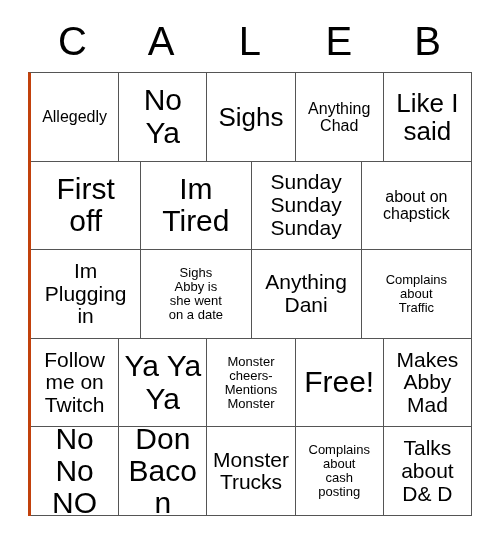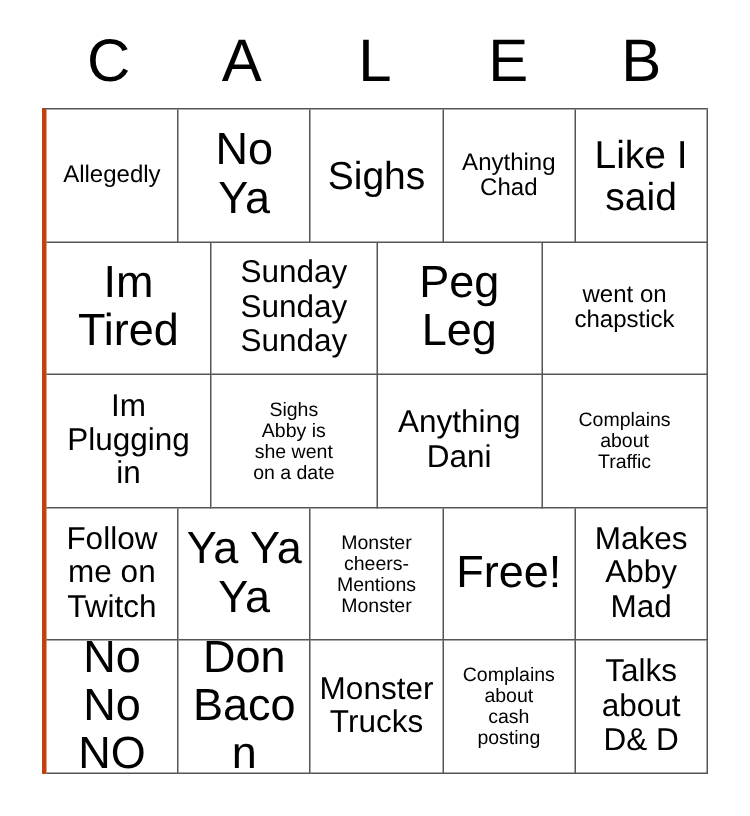--- a/index.html
+++ b/index.html
@@ -104,34 +104,34 @@
           <span class="cell-text fs-sm">Anything
 Chad</span>
         </div>
         <div class="cell">
           <span class="cell-text fs-lg">Like I
 said</span>
         </div>
       </div>
       <div class="grid-row">
         <div class="cell">
+          <span class="cell-text fs-xl">First
+off</span>
+        </div>
+        <div class="cell">
           <span class="cell-text fs-xl">Im
 Tired</span>
         </div>
         <div class="cell">
           <span class="cell-text fs-md">Sunday
 Sunday
 Sunday</span>
         </div>
         <div class="cell">
-          <span class="cell-text fs-xl">Peg
-Leg</span>
-        </div>
-        <div class="cell">
-          <span class="cell-text fs-sm">went on
+          <span class="cell-text fs-sm">about on
 chapstick</span>
         </div>
       </div>
       <div class="grid-row">
         <div class="cell">
           <span class="cell-text fs-md">Im
 Plugging
 in</span>
         </div>
         <div class="cell">

